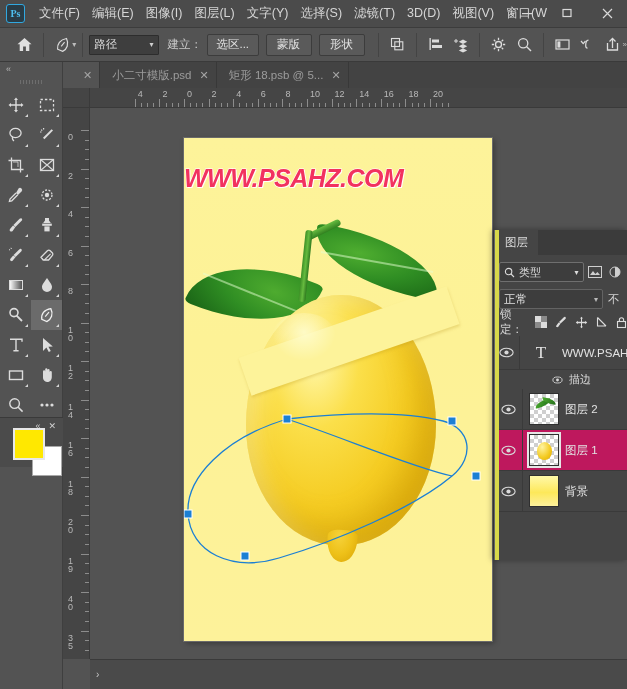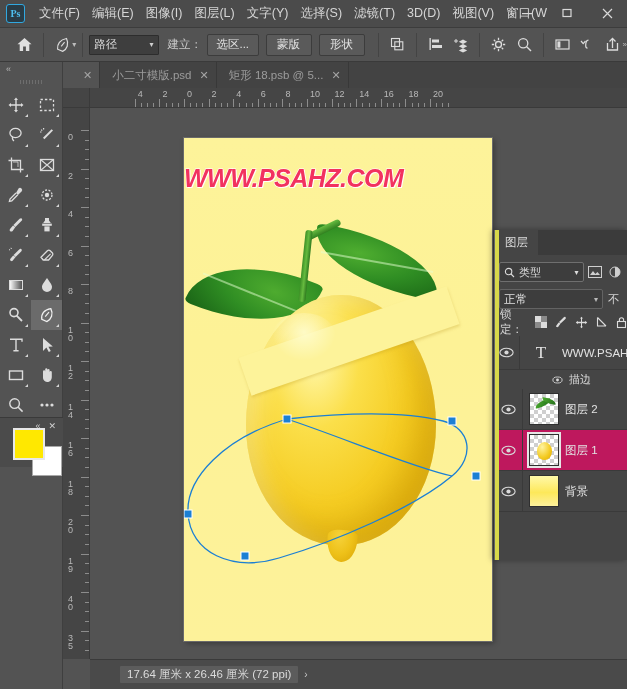--- a/index.html
+++ b/index.html
@@ -841,21 +841,20 @@
       <rect class="anchor" x="99" y="277" width="8" height="8"></rect>
       <rect class="anchor" x="264" y="279" width="8" height="8"></rect>
       <rect class="anchor" x="288" y="334" width="8" height="8"></rect>
       <rect class="anchor" x="0" y="372" width="8" height="8"></rect>
       <rect class="anchor" x="57" y="414" width="8" height="8"></rect>
     </svg>
   </div>
 </div>
 
 <div id="statusbar">
-  <div id="status-text">17.64 厘米 x 26.46 厘米 (72 ppi)</div>
   <div id="status-arrow">›</div>
 </div>
 
 <div id="layers-panel">
   <div id="lp-leftstrip"></div>
 
   <div id="lp-tabrow">
     <div id="lp-tab">图层</div>
   </div>
 

